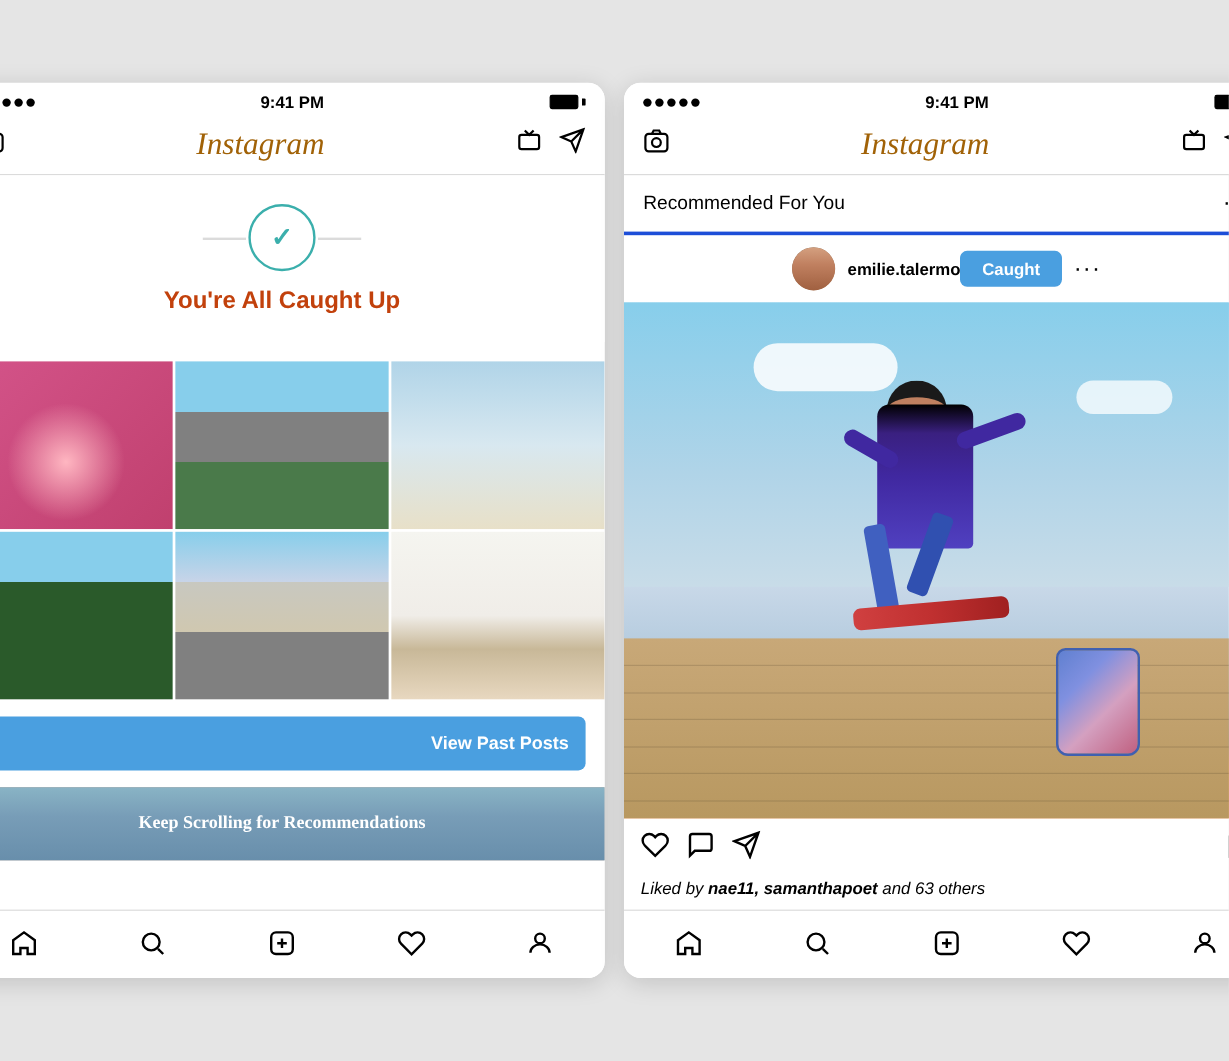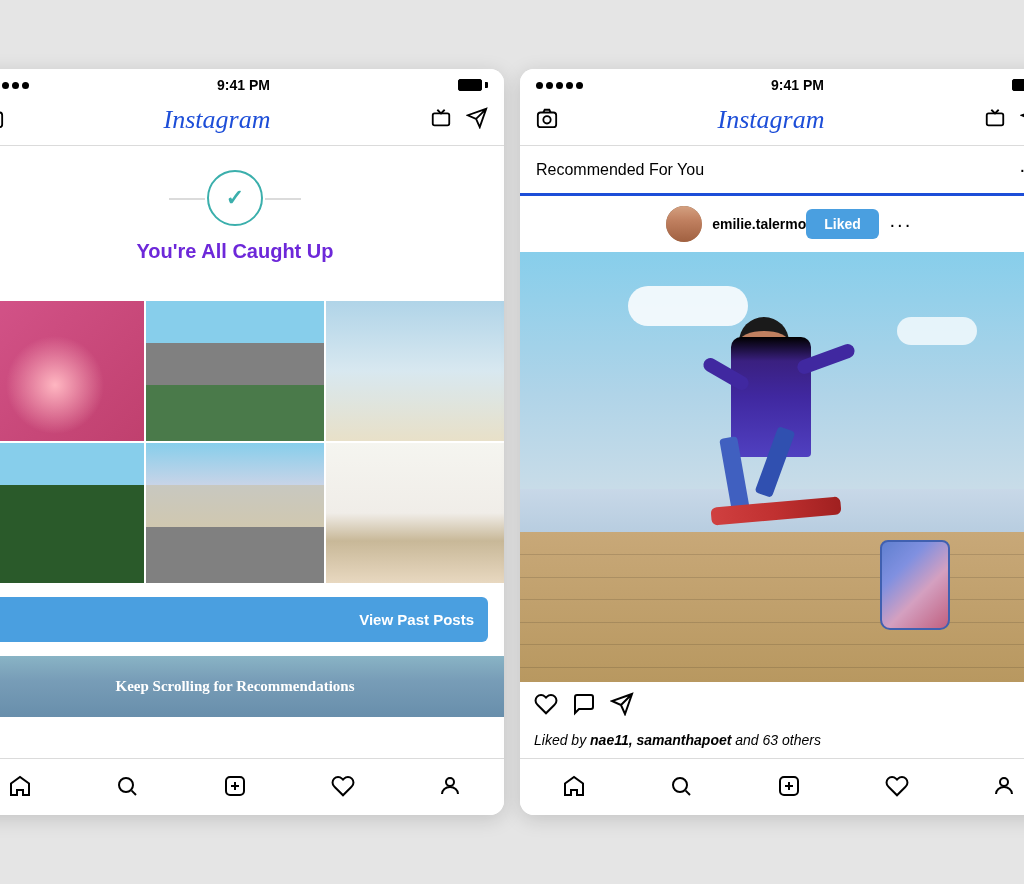--- a/index.html
+++ b/index.html
@@ -69,21 +69,21 @@
       justify-content: space-between;
       align-items: center;
       padding: 8px 16px 10px;
       background: #fff;
       border-bottom: 1px solid #dbdbdb;
     }
     .nav-bar .logo {
       font-family: Georgia, 'Times New Roman', serif;
       font-size: 26px;
       font-style: italic;
-      color: #1d4ed8;
+      color: #a16207;
     }
     .nav-bar .nav-icons {
       display: flex; gap: 14px; align-items: center;
     }
     .nav-icon {
       font-size: 20px; color: #000;
       cursor: pointer;
     }
     .nav-left { display: flex; align-items: center; }
 
@@ -122,21 +122,21 @@
       background: #dbdbdb;
     }
     .check-symbol {
       color: #3bafac;
       font-size: 22px;
       font-weight: 700;
     }
     .caught-title {
       font-size: 20px;
       font-weight: 700;
-      color: #6d28d9;
+      color: #c2410c;
       margin-bottom: 6px;
       text-align: right;
     }
     .caught-sub {
       font-size: 14px;
       color: #8e8e8e;
       text-align: center;
     }
 
     .photo-grid {
@@ -611,21 +611,21 @@
     </div>
 
     <div class="post-header">
       <div class="post-user">
         <div class="avatar-circle">
           <div class="avatar-inner"></div>
         </div>
         <span class="username">emilie.talermo</span>
       </div>
       <div class="post-header-right">
-        <button class="follow-btn">Liked</button>
+        <button class="follow-btn">Caught</button>
         <span class="three-dots">···</span>
       </div>
     </div>
 
     <div class="post-image">
       <div class="skate-scene">
         <div class="sky-bg"></div>
         <div class="cloud-1"></div>
         <div class="cloud-2"></div>
         <div class="boardwalk">

